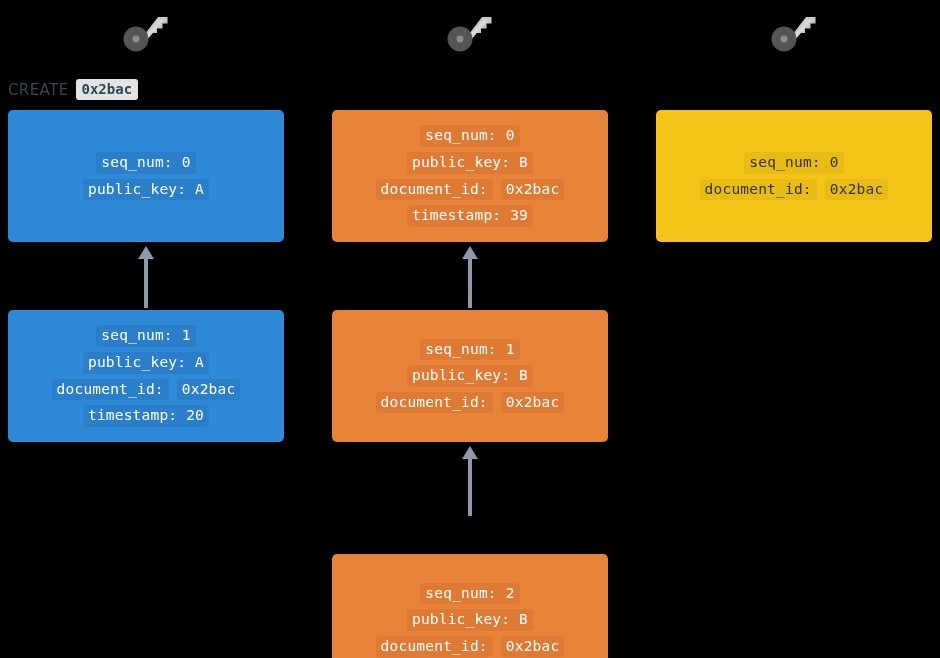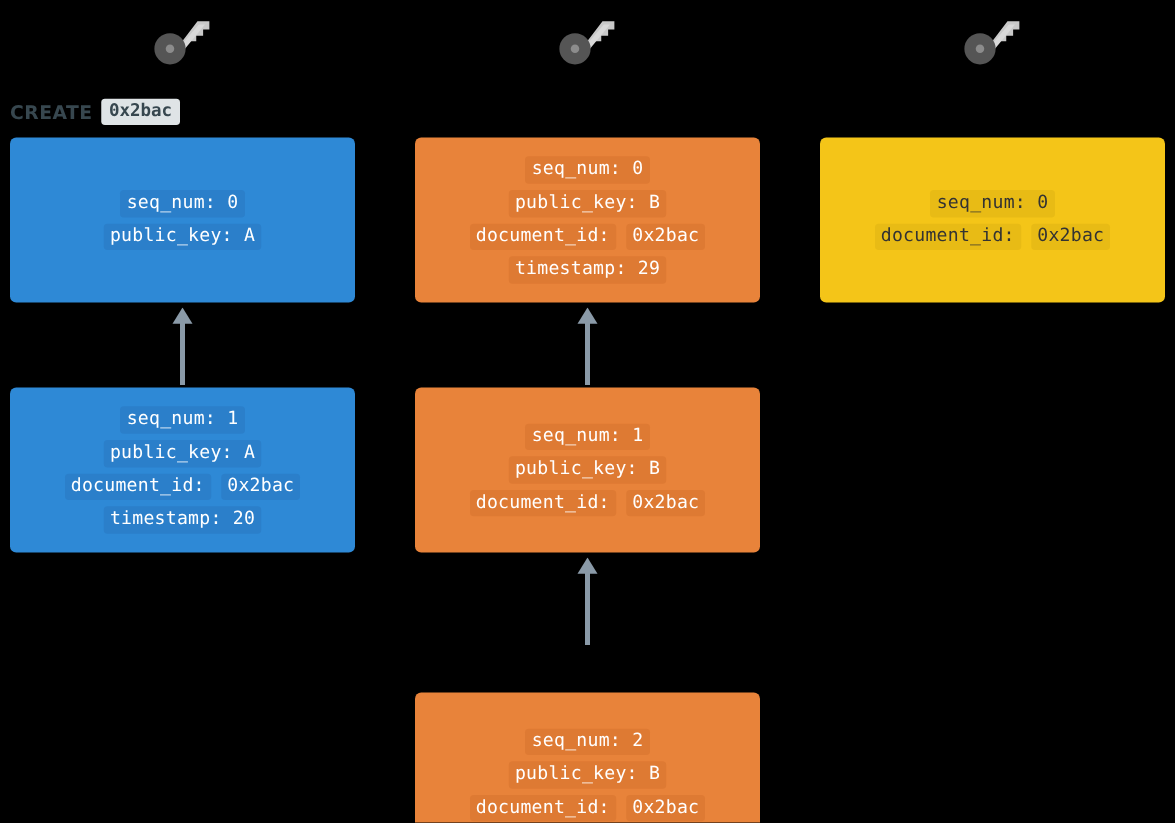--- a/index.html
+++ b/index.html
@@ -35,21 +35,21 @@
   
   .create-label {
     position: absolute;
     display: flex;
     align-items: center;
     gap: 7px;
     white-space: nowrap;
   }
   .create-label .kw {
     font-family: "DejaVu Sans", "Liberation Sans", sans-serif;
-    font-weight: bold;
+    font-weight: normal;
     font-size: 15px;
     letter-spacing: 0.4px;
     color: #37474f;
   }
   .create-label .chip {
     font-family: "DejaVu Sans Mono", "Liberation Mono", monospace;
     font-weight: bold;
     font-size: 14px;
     color: #37474f;
     background: #dfe4e6;
@@ -161,21 +161,21 @@
         <span class="tok">seq_num: 0</span>
       </div>
       <div class="row">
         <span class="tok">public_key: B</span>
       </div>
       <div class="row">
         <span class="tok">document_id:</span>
         <span class="tok">0x2bac</span>
       </div>
       <div class="row">
-        <span class="tok">timestamp: 29</span>
+        <span class="tok">timestamp: 39</span>
       </div>
     </div>
     <div class="op-box orange" style="left: 332px; top: 310px; width: 276px; height: 132px;">
       <div class="row">
         <span class="tok">seq_num: 1</span>
       </div>
       <div class="row">
         <span class="tok">public_key: B</span>
       </div>
       <div class="row">

